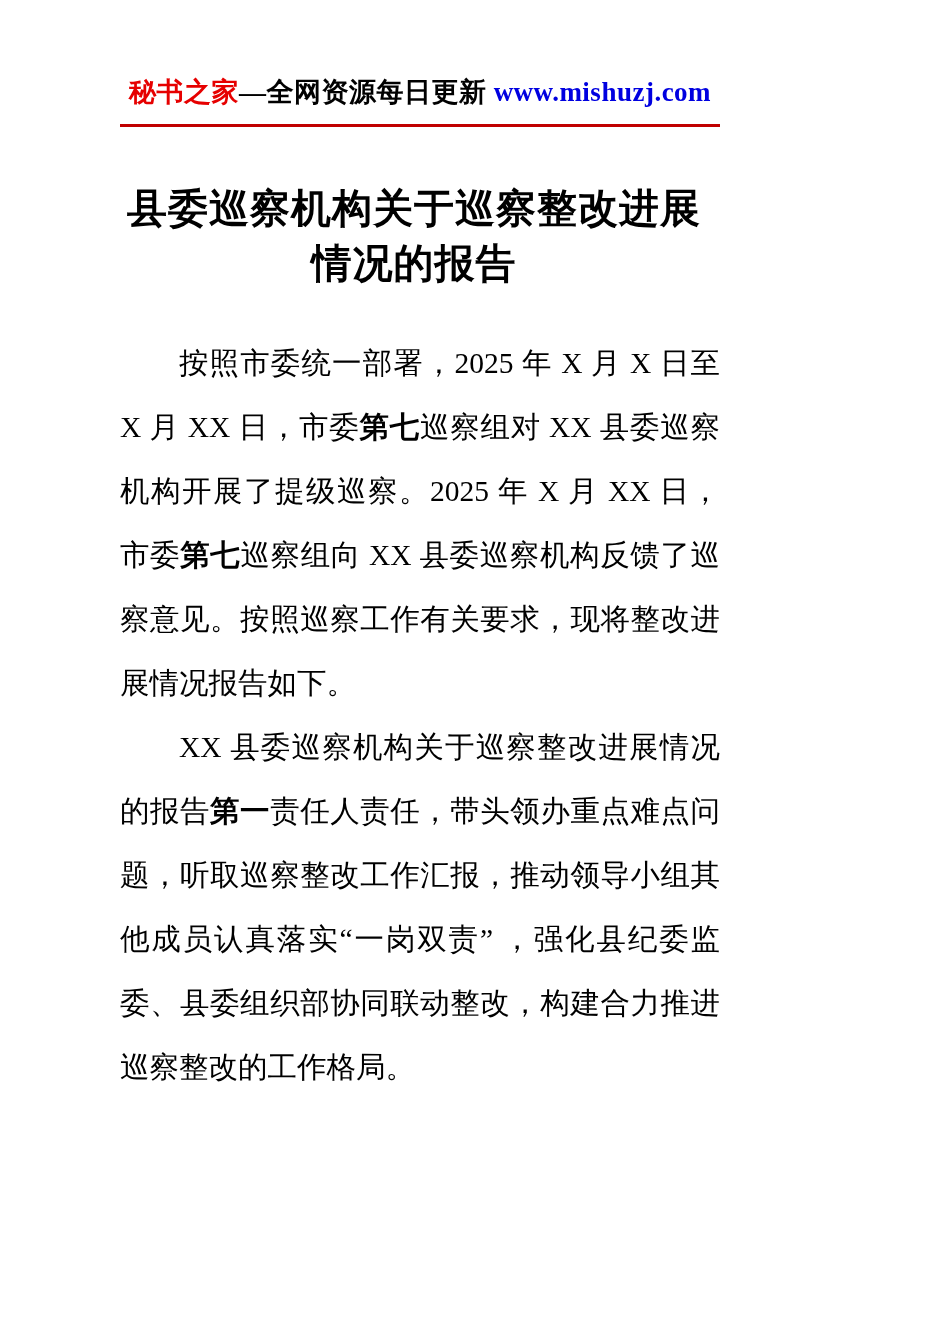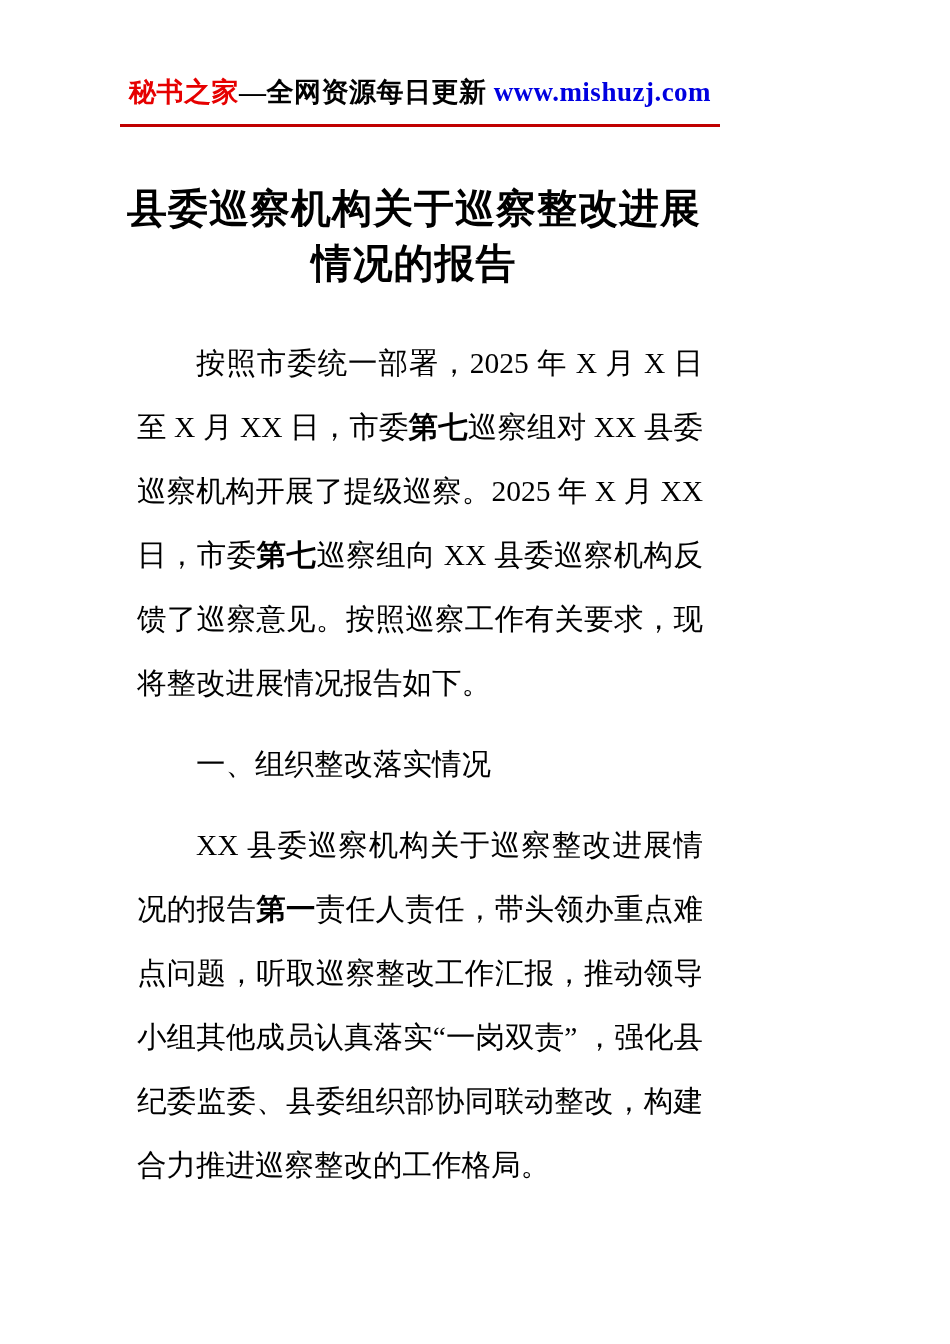--- a/index.html
+++ b/index.html
@@ -48,37 +48,36 @@
     letter-spacing: 1px;
     font-family: "Liberation Serif", "DejaVu Serif", serif;
   }
   .doc-body {
     margin-top: 40px;
     font-size: 29.5px;
     line-height: 64px;
     text-align: justify;
   }
   .para {
-    margin: 17px;
+    margin: 0;
     text-indent: 2em;
   }
   .para .run-bold { font-weight: bold; }
 </style>
 </head>
 <body>
 
 <div class="page">
 
   <div class="doc-header">
     <span class="brand">秘书之家</span><span class="tagline">—全网资源每日更新 </span><span class="url">www.mishuzj.com</span>
   </div>
 
   <hr class="header-rule">
 
   <h1 class="doc-title">县委巡察机构关于巡察整改进展情况的报告</h1>
 
   <div class="doc-body">
       <p class="para"><span class="run">按照市委统一部署，2025 年 X 月 X 日至 X 月 XX 日，市委</span><span class="run-bold">第七</span><span class="run">巡察组对 XX 县委巡察机构开展了提级巡察。2025 年 X 月 XX 日，市委</span><span class="run-bold">第七</span><span class="run">巡察组向 XX 县委巡察机构反馈了巡察意见。按照巡察工作有关要求，现将整改进展情况报告如下。</span></p>
-      <p class="para"><span class="run">一、组织整改落实情况</span></p>
       <p class="para"><span class="run">XX 县委巡察机构关于巡察整改进展情况的报告</span><span class="run-bold">第一</span><span class="run">责任人责任，带头领办重点难点问题，听取巡察整改工作汇报，推动领导小组其他成员认真落实“一岗双责” ，强化县纪委监委、县委组织部协同联动整改，构建合力推进巡察整改的工作格局。</span></p>
     </div>
 
 </div>
 
 </body></html>

